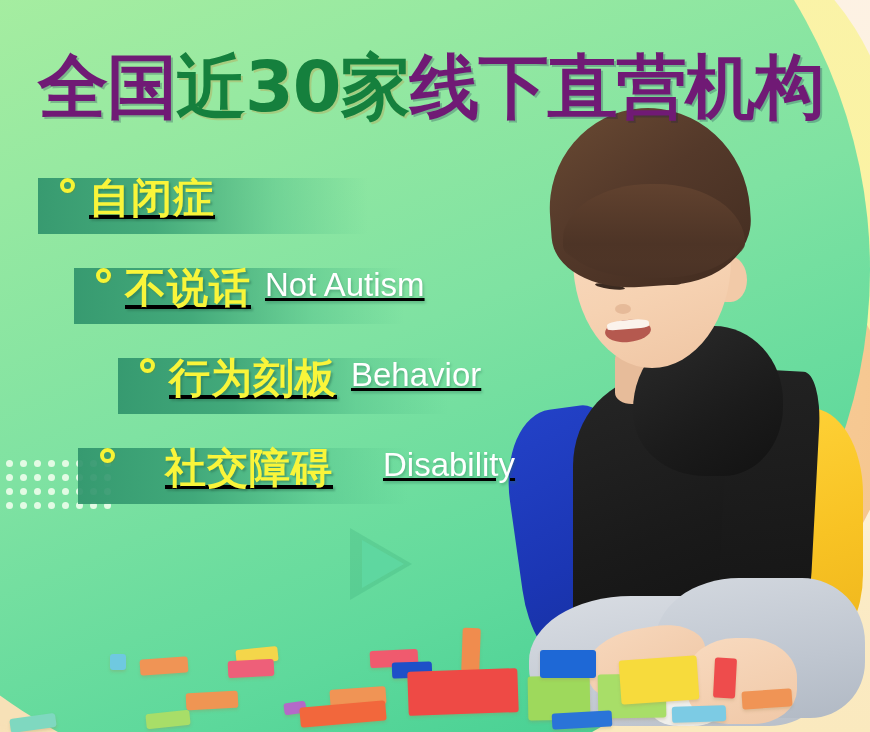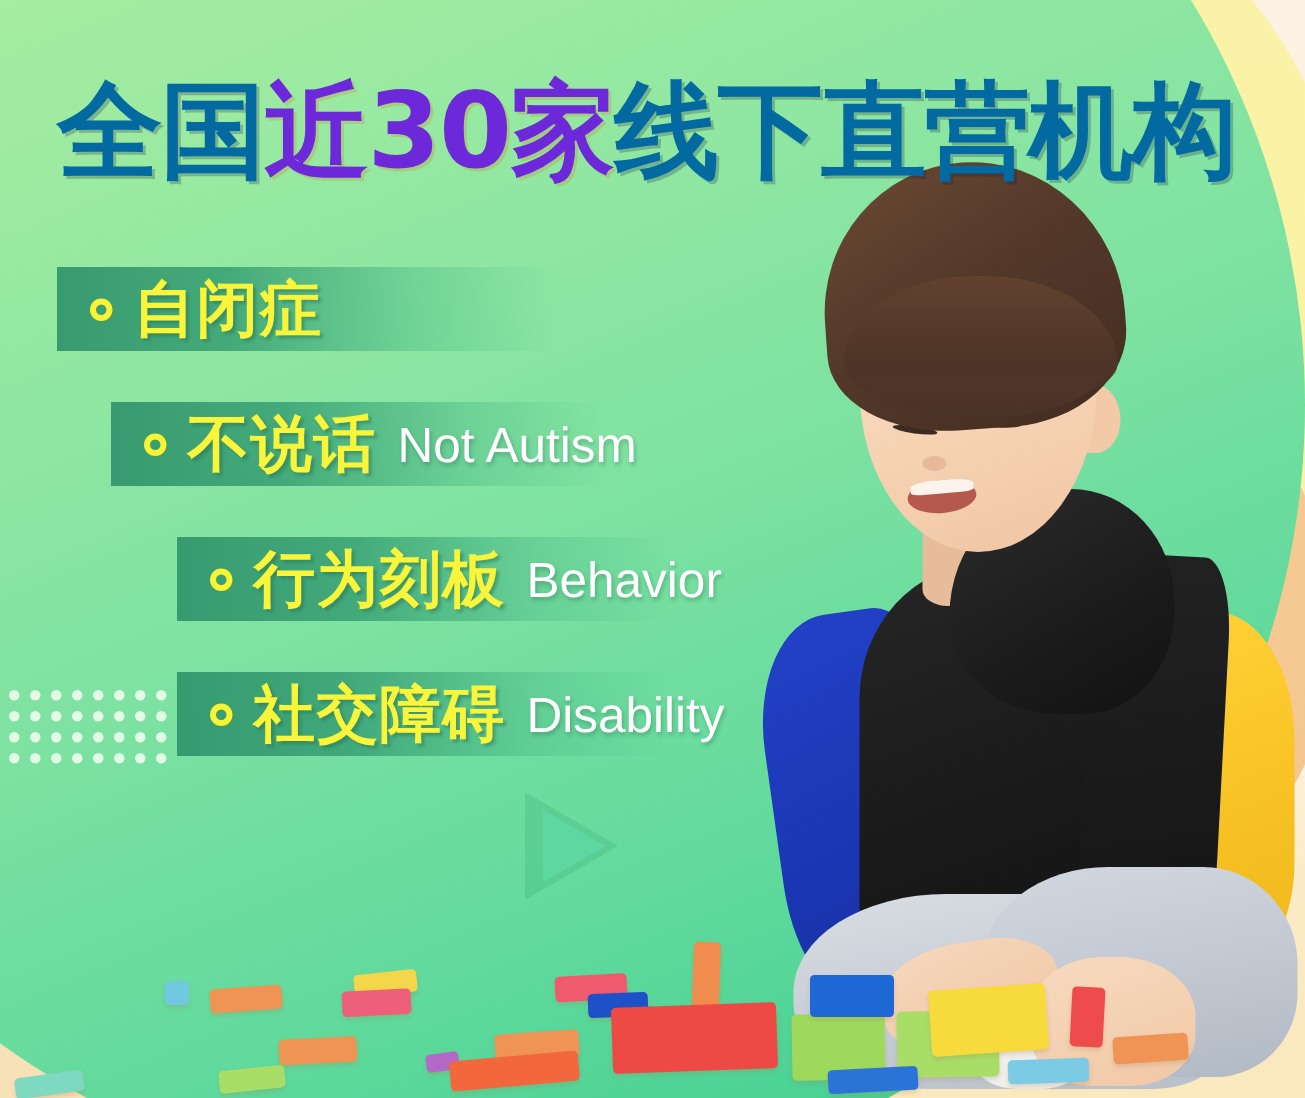--- a/index.html
+++ b/index.html
@@ -104,51 +104,52 @@
     left:38px; top:52px;
     width:760px;
     font-size:70px;
     line-height:1;
     font-weight:bold;
     letter-spacing:-1px;
     white-space:nowrap;
     font-family:"DejaVu Sans","Liberation Sans",sans-serif;
   }
   .title span { display:inline; }
-  .t-navy { color:#0369a1; text-shadow:2px 2px 0 rgba(20,28,70,0.25); }
-  .t-orange { color:#6d28d9; text-shadow:2px 2px 0 rgba(210,120,30,0.25); }
+  .t-navy { color:#701a75; text-shadow:2px 2px 0 rgba(20,28,70,0.25); }
+  .t-orange { color:#15803d; text-shadow:2px 2px 0 rgba(210,120,30,0.25); }
 
   
   .features {
     position:absolute;
     left:0; top:178px;
     width:620px;
   }
   .feature {
     position:relative;
     height:56px;
     margin-bottom:34px;
     display:flex;
-    align-items:center;
+    align-items:flex-start;
     padding-left:22px;
+    text-decoration:underline;
   }
   .feature .bar {
     position:absolute;
     left:0; top:0; bottom:0;
     width:330px;
     background:linear-gradient(90deg,
       rgba(48,148,108,0.92) 0%,
       rgba(56,160,116,0.86) 35%,
       rgba(78,188,136,0.45) 72%,
       rgba(110,215,160,0.0) 100%);
   }
   .f1 { margin-left:38px; }
   .f2 { margin-left:74px; }
   .f3 { margin-left:118px; }
-  .f4 { margin-left:118px; }
+  .f4 { margin-left:78px;gap:36px; }
 
   .bullet {
     position:relative;
     z-index:2;
     width:15px; height:15px;
     border-radius:50%;
     border:4px solid #F7F335;
     margin-right:14px;
     flex:0 0 auto;
     box-shadow:1px 1px 0 rgba(120,140,40,0.3);

